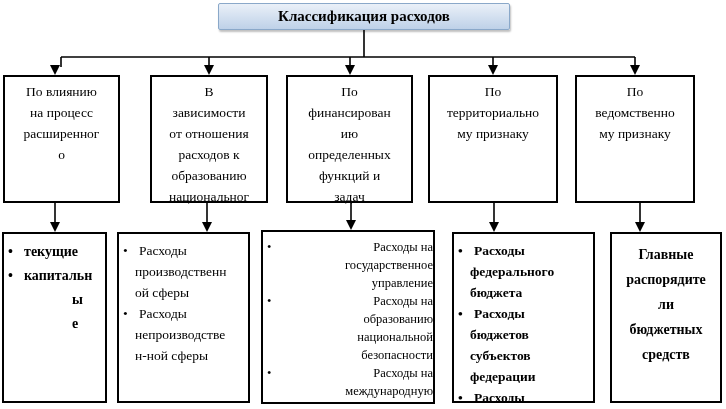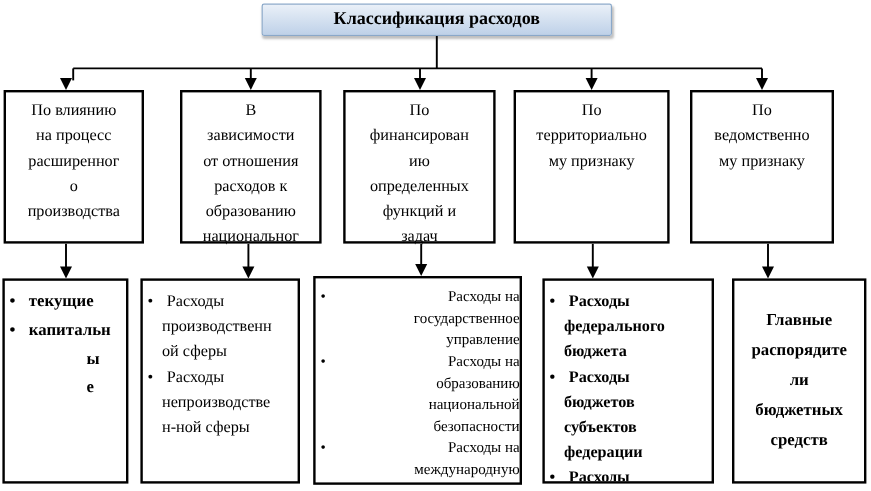--- a/index.html
+++ b/index.html
@@ -33,21 +33,21 @@
   .crit-3 { left: 286px; top: 75px; width: 127px; height: 128px; }
   .crit-4 { left: 428px; top: 75px; width: 130px; height: 128px; }
   .crit-5 { left: 575px; top: 75px; width: 120px; height: 128px; }
 
   
   .det { font-size: 13.5px; line-height: 21px; padding-top: 6px; overflow: hidden; }
   .det-1 { left: 2px;   top: 232px; width: 105px; height: 171px; font-weight: bold; font-size: 14px; line-height: 24px; }
   .det-2 { left: 117px; top: 232px; width: 133px; height: 171px; }
   .det-3 { left: 261px; top: 230px; width: 174px; height: 174px; font-size: 12.5px; line-height: 18px; text-align: right; }
   .det-4 { left: 452px; top: 232px; width: 143px; height: 171px; font-weight: bold; }
-  .det-5 { left: 610px; top: 232px; width: 112px; height: 171px; font-weight: bold; font-size: 14px; line-height: 25px; padding-top: 21px; }
+  .det-5 { left: 610px; top: 232px; width: 112px; height: 171px; font-weight: bold; font-size: 14px; line-height: 25px; padding-top: 8px; }
 
   .line { position: relative; }
   .line.bullet { padding-left: 20px; }
   .line.bullet::before { content: "\2022"; position: absolute; left: 4px; }
   .line.cont { padding-left: 16px; }
   .line.wrap { padding-left: 68px; }
   .line.center { text-align: center; }
 </style>
 </head>
 <body>
@@ -85,21 +85,20 @@
 
   <div class="root-box">
     <span>Классификация расходов</span>
   </div>
 
   <div class="box crit crit-1">
       <div class="line">По влиянию</div>
       <div class="line">на процесс</div>
       <div class="line">расширенног</div>
       <div class="line">о</div>
-      <div class="line">производства</div>
     </div>
   <div class="box crit crit-2">
       <div class="line">В</div>
       <div class="line">зависимости</div>
       <div class="line">от отношения</div>
       <div class="line">расходов к</div>
       <div class="line">образованию</div>
       <div class="line">национальног</div>
     </div>
   <div class="box crit crit-3">

